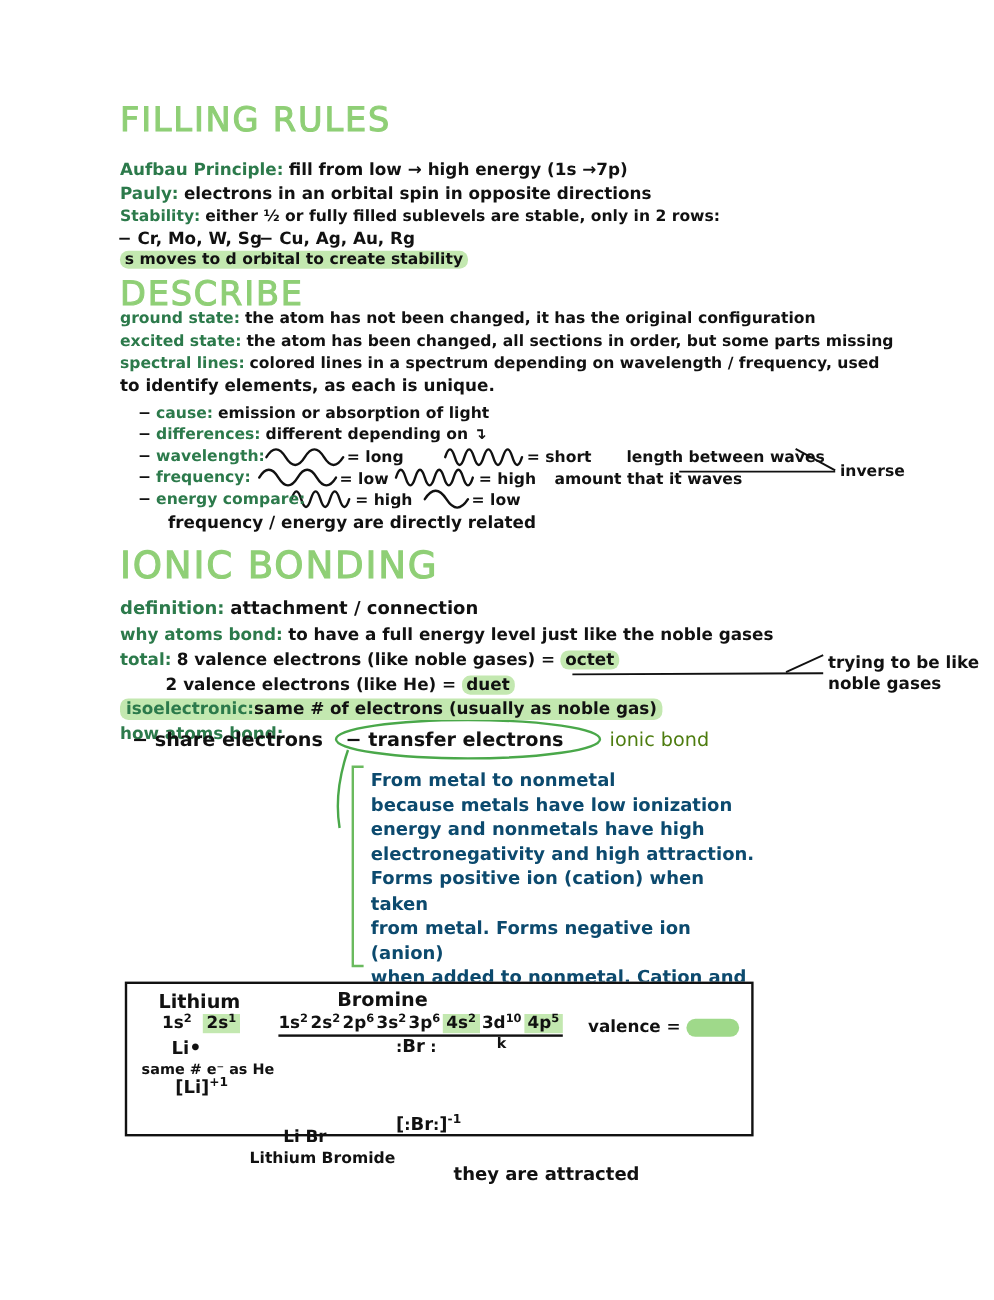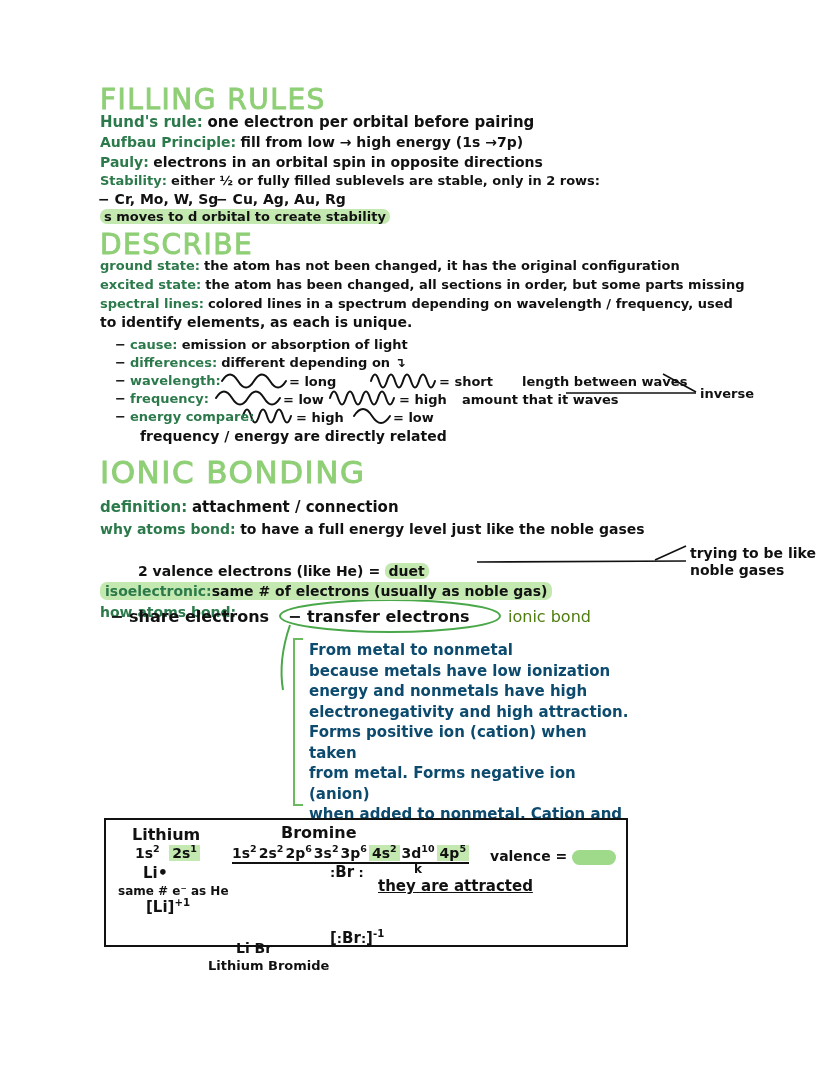--- a/index.html
+++ b/index.html
@@ -92,24 +92,20 @@
     <path d="M330 882 L340 885 L333 892" stroke="#7ec96a" stroke-width="1.8" fill="none"></path>
 
     <path d="M166 912 L248 932" stroke="#111" stroke-width="1.8" fill="none"></path>
     <path d="M248 932 L330 912" stroke="#111" stroke-width="1.8" fill="none"></path>
 
     <path d="M330 912 Q370 932 398 910" stroke="#111" stroke-width="1.8" fill="none"></path>
   </svg>
 
   <div class="row big-title" style="left:100px; top:86px;">FILLING RULES</div>
 
-  <div class="row s15" style="left:100px; top:113px;">
-    <span class="lbl">Hund's rule:</span>
-    <span class="body-txt">one electron per orbital before pairing</span>
-  </div>
 
   <div class="row s14" style="left:100px; top:134px;">
     <span class="lbl">Aufbau Principle:</span>
     <span class="body-txt">fill from low → high energy  (1s →7p)</span>
   </div>
 
   <div class="row s14" style="left:100px; top:154px;">
     <span class="lbl">Pauly:</span>
     <span class="body-txt">electrons in an orbital spin in opposite directions</span>
   </div>
@@ -188,20 +184,25 @@
   <div class="row s15" style="left:100px; top:498px;">
     <span class="lbl">definition:</span>
     <span class="body-txt">attachment / connection</span>
   </div>
 
   <div class="row s14" style="left:100px; top:521px;">
     <span class="lbl">why atoms bond:</span>
     <span class="body-txt">to have a full energy level just like the noble gases</span>
   </div>
 
+  <div class="row s14" style="left:100px; top:542px;">
+    <span class="lbl">total:</span>
+    <span class="body-txt">8 valence electrons  (like noble gases) =</span>
+    <span class="hl body-txt">octet</span>
+  </div>
 
   <div class="row s14" style="left:138px; top:563px;">
     <span class="body-txt">2 valence electrons  (like He) =</span>
     <span class="hl body-txt">duet</span>
   </div>
 
   <div class="row s14 body-txt" style="left:690px; top:545px;">trying to be like</div>
   <div class="row s14 body-txt" style="left:690px; top:562px;">noble gases</div>
 
   <div class="row s14" style="left:100px; top:583px;">
@@ -256,18 +257,18 @@
 
   <div class="row s15 body-txt" style="left:330px; top:897px;margin-top:31px;">
     [<span style="font-size:13px;">:</span><span>Br</span><span style="font-size:13px;">:</span>]<sup>-1</sup>
   </div>
 
   <div class="row s14" style="left:490px; top:848px;">
     <span class="body-txt">valence =</span>
     <span class="valence-pill"></span>
   </div>
 
-  <div class="row s15 body-txt" style="left:378px; top:877px;text-decoration:underline;">they are attracted</div>
+  <div class="row s15 body-txt" style="left:378px; top:969px;">they are attracted</div>
 
   <div class="row s14 body-txt" style="left:236px; top:940px;">Li Br</div>
   <div class="row s13 body-txt" style="left:208px; top:958px;">Lithium Bromide</div>
 
 </div>
 
 </body></html>

